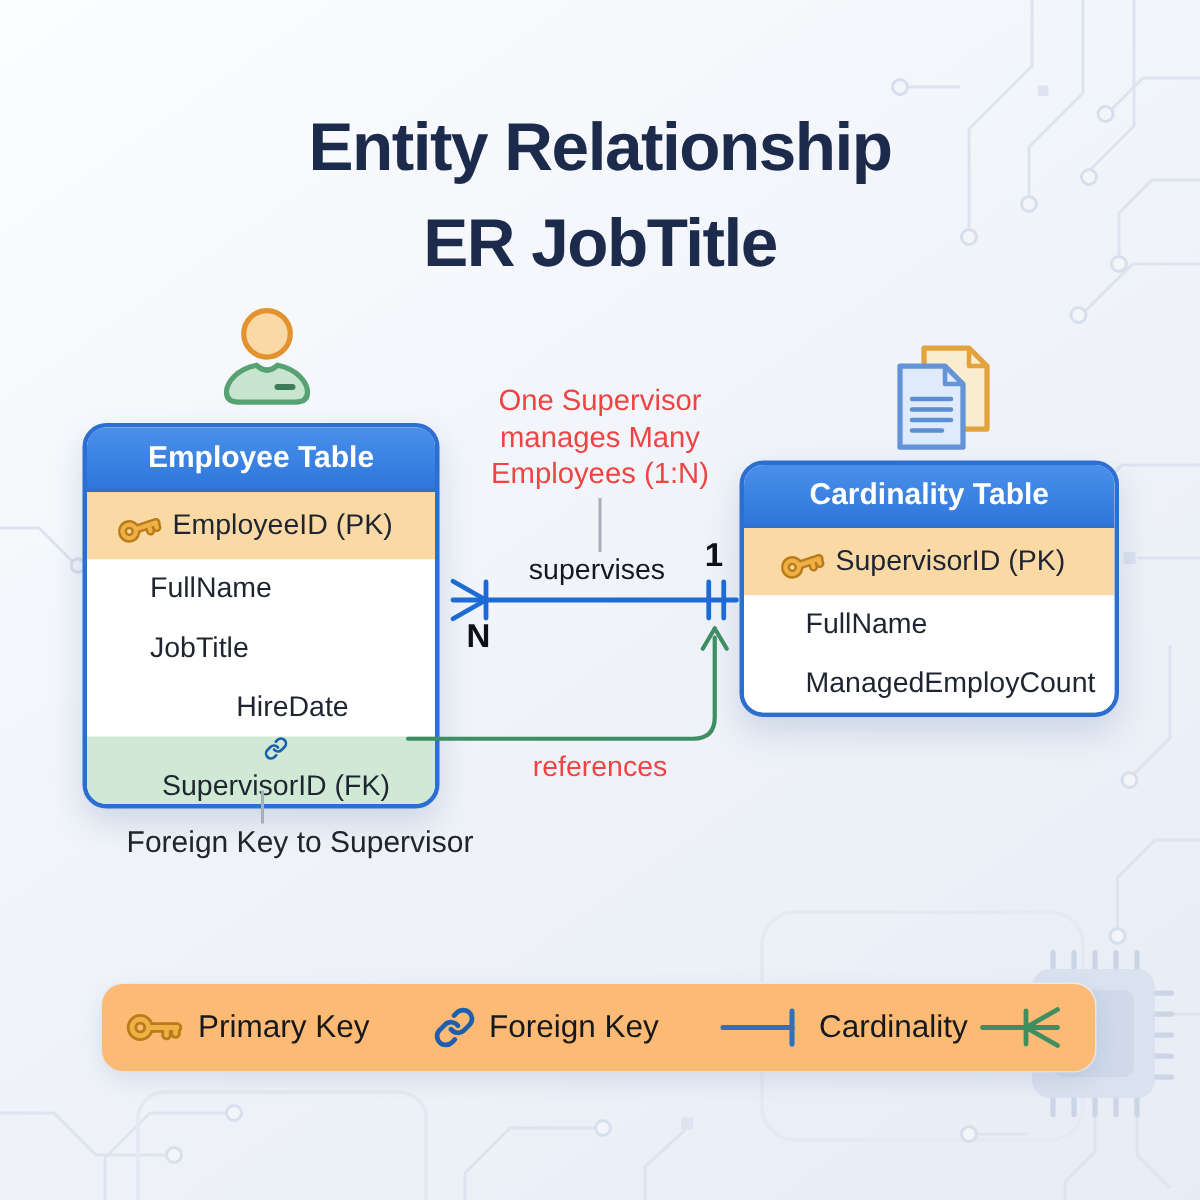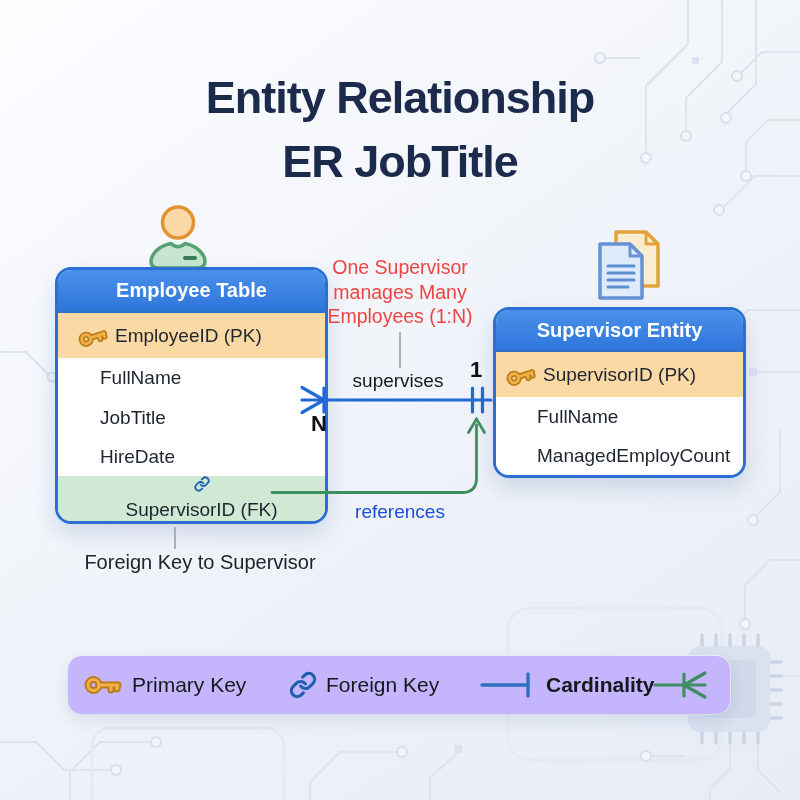--- a/index.html
+++ b/index.html
@@ -36,57 +36,57 @@
     background:linear-gradient(180deg,#4a90e9,#2f76dc);
     color:#ffffff; font-size:20px; font-weight:700;
     border-bottom:2px solid rgba(23,73,160,.45);
   }
   .er-row {
     display:flex; align-items:center; gap:7px;
     font-size:19px; color:#1e2530; background:#ffffff;
   }
   .er-row.pk { background:#fbd9a4; }
   .er-row.fk { background:#cfe9d5; }
-  #employee-table { left:55px; top:267px; width:273px; }
+  #employee-table { left:55px; top:282px; width:238px; }
   #employee-table .er-header { height:43px; }
   #employee-table .er-row { padding-left:42px; }
   #employee-table .er-row.iconrow { padding-left:20px; }
   #supervisor-table { left:493px; top:307px; width:253px; }
   #supervisor-table .er-header { height:42px; }
   #supervisor-table .er-row { padding-left:41px; }
-  #supervisor-table .er-row.iconrow { padding-left:10px; }
+  #supervisor-table .er-row.iconrow { padding-left:24px; }
 
   
   #connectors { position:absolute; inset:0; z-index:3; pointer-events:none; }
 
   
   .lbl { position:absolute; z-index:4; color:#1f2531; }
   .rel-desc { left:295px; width:210px; top:255px; text-align:center;
               font-size:19.5px; line-height:24.5px; font-weight:500; color:#ef4444; }
   .supervises { left:318px; width:160px; top:370px; text-align:center; font-size:19px; color:#15191f; }
   .card-n { left:303px; width:32px; top:411px; text-align:center; font-size:22px; font-weight:800; color:#0d1117; }
   .card-1 { left:461px; width:30px; top:357px; text-align:center; font-size:22px; font-weight:800; color:#0d1117; }
-  .references { left:320px; width:160px; top:501px; text-align:center; font-size:19px; color:#1d4ed8; }
+  .references { left:320px; width:160px; top:501px; text-align:center; font-size:19px; color:#ef4444; }
   .fk-note { left:64px; width:272px; top:551px; text-align:center; font-size:20px; color:#20242b; }
 
   
   #person-icon { left:142px; top:196px; z-index:2; }
   #docs-icon { left:594px; top:228px; z-index:2; }
 
   
   .legend {
     position:absolute; left:68px; top:656px; width:662px; height:58px; z-index:4;
-    background:#c4b5fd; border-radius:14px;
+    background:#fdba74; border-radius:14px;
     box-shadow:0 6px 16px rgba(44,78,140,.12), 0 0 0 1px #eceff5;
   }
   .legend-item { position:absolute; top:0; bottom:0; display:flex; align-items:center; }
   .legend-label { font-size:21px; color:#15181d; }
   .li-pk-icon { left:16px; } .li-pk-text { left:64px; }
   .li-fk-icon { left:220px; } .li-fk-text { left:258px; }
-  .li-card-one { left:410px; } .li-card-text { left:478px;font-weight:bold; }
+  .li-card-one { left:410px; } .li-card-text { left:478px; }
   .li-card-many { left:584px; }
 </style>
 </head>
 <body>
 
 <svg id="circuit" width="800" height="800" viewBox="0 0 800 800">
   <g fill="none" stroke="#dde3ef" stroke-width="2">
     <path d="M688 0 V44 L646 86 V152"></path>
     <path d="M722 0 V62 L686 98 V130"></path>
     <path d="M756 0 V84 L726 114"></path>
@@ -202,36 +202,36 @@
       </g>
     </svg>
     <span>EmployeeID (PK)</span>
   </div>
   <div class="er-row" style="height:40px;">
     <span>FullName</span>
   </div>
   <div class="er-row" style="height:40px;">
     <span>JobTitle</span>
   </div>
-  <div class="er-row" style="height:38px;">
+  <div class="er-row" style="height:38px;justify-content:center;">
     <span>HireDate</span>
   </div>
   <div class="er-row fk iconrow" style="height:45px;flex-direction:column;">
     <svg width="26" height="24" viewBox="0 0 24 24">
       <g fill="none" stroke="#1d5fae" stroke-width="2.7" stroke-linecap="round" stroke-linejoin="round">
         <path d="M10 13a5 5 0 0 0 7.54.54l3-3a5 5 0 0 0-7.07-7.07l-1.72 1.71"></path>
         <path d="M14 11a5 5 0 0 0-7.54-.54l-3 3a5 5 0 0 0 7.07 7.07l1.71-1.71"></path>
       </g>
     </svg>
     <span>SupervisorID (FK)</span>
   </div>
 </div>
 
 <div id="supervisor-table" class="er-table">
-  <div class="er-header">Supervisor Entity</div>
+  <div class="er-header">Cardinality Table</div>
   <div class="er-row pk iconrow" style="height:45px;">
     <svg width="30" height="24" viewBox="0 0 32 24">
       <g transform="rotate(-18 16 12)">
         <g fill="none" stroke="#b97c1a" stroke-width="6.5" stroke-linecap="round">
           <circle cx="8" cy="13" r="4.8"></circle>
             <path d="M13 13 H28"></path>
             <path d="M22.5 13 v4.5"></path>
             <path d="M27.5 13 v3.5"></path>
         </g>
         <g fill="none" stroke="#f0b045" stroke-width="3" stroke-linecap="round">

